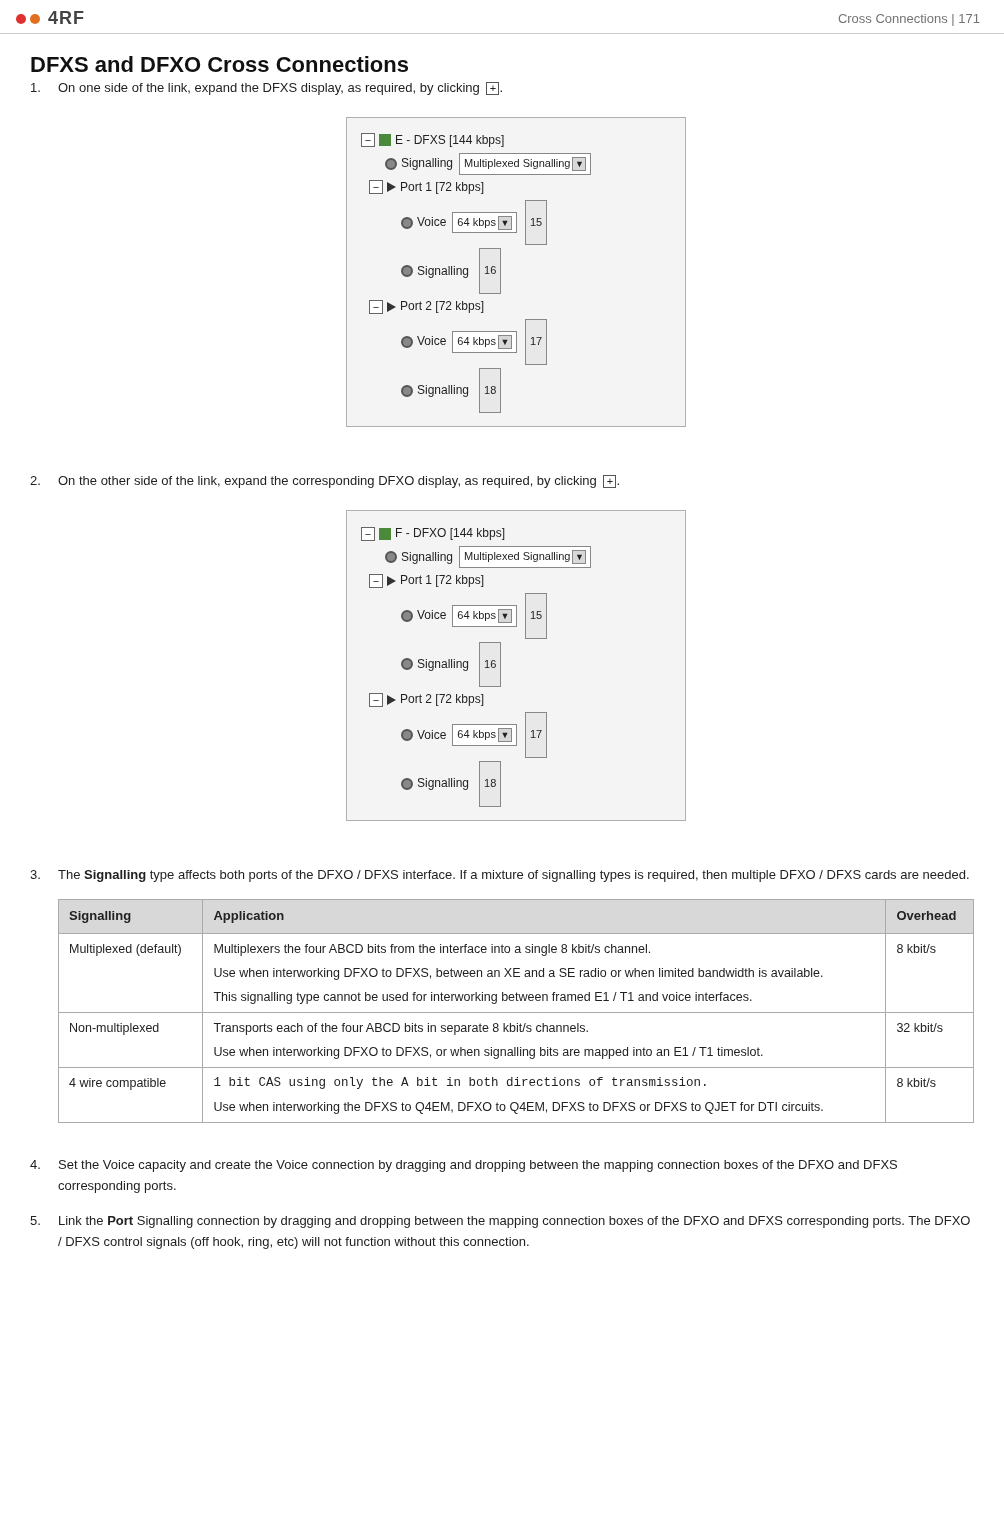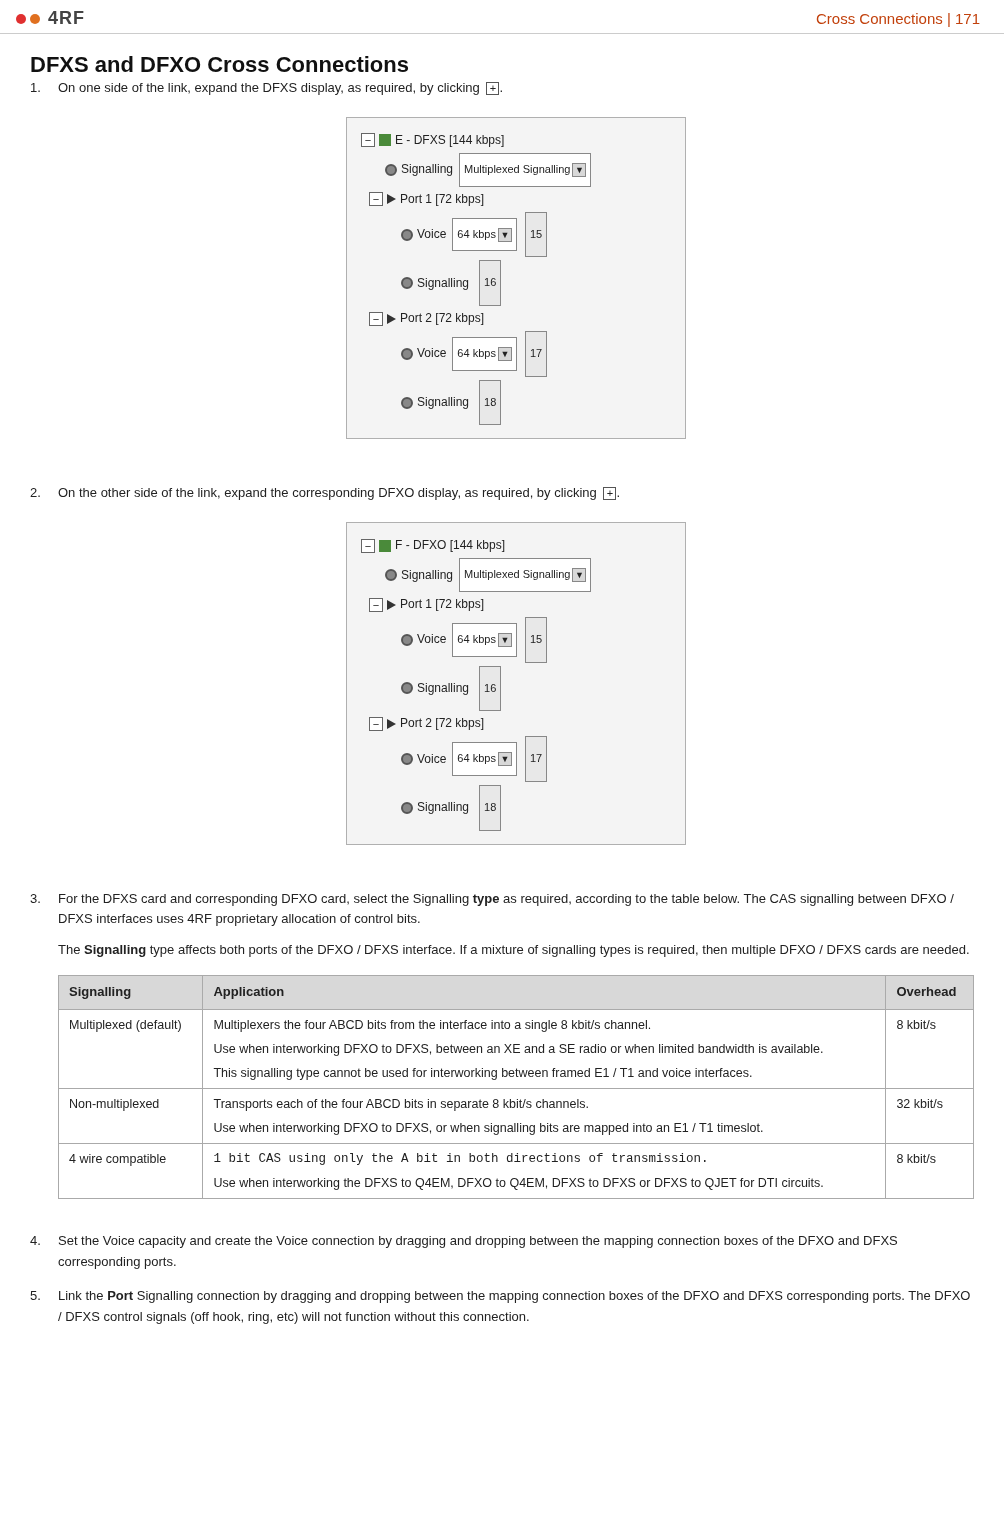--- a/index.html
+++ b/index.html
@@ -41,22 +41,22 @@
       border-radius: 50%;
       display: inline-block;
     }
     .logo-text {
       font-size: 18px;
       font-weight: bold;
       color: #444;
       letter-spacing: 1px;
     }
     .header-right {
-      font-size: 15px;
-      color: #c2410c;
+      font-size: 13px;
+      color: #737373;
     }
     .content {
       padding: 18px 30px 24px 30px;
     }
     h1 {
       font-size: 22px;
       font-weight: bold;
       margin-bottom: 0;
       color: #111;
     }
@@ -98,21 +98,21 @@
       background: #4a8a3a;
       margin-right: 4px;
       flex-shrink: 0;
     }
     .tree-label { margin-right: 6px; }
     .dropdown-inline {
       display: inline-flex;
       align-items: center;
       border: 1px solid #888;
       background: #fff;
-      padding: 7px 4px;
+      padding: 1px 4px;
       font-size: 11px;
       margin-right: 4px;
     }
     .dropdown-arrow {
       display: inline-block;
       width: 14px; height: 14px;
       border: 1px solid #888;
       background: #d8d8d8;
       text-align: center;
       line-height: 12px;
@@ -357,23 +357,20 @@
             <span class="badge">18</span>
           </div>
         </div>
       </div>
     </div>
   </div>
 
   <div class="ol-item">
     <span class="ol-num">3.</span>
     <div class="ol-content">
-      <p class="step-para">
-        For the DFXS card and corresponding DFXO card, select the Signalling <span class="bold">type</span> as required, according to the table below. The CAS signalling between DFXO / DFXS interfaces uses 4RF proprietary allocation of control bits.
-      </p>
       <p class="step-para">
         The <span class="bold">Signalling</span> type affects both ports of the DFXO / DFXS interface. If a mixture of signalling types is required, then multiple DFXO / DFXS cards are needed.
       </p>
 
       <table class="table-wrap">
         <thead>
           <tr>
             <th>Signalling</th>
             <th>Application</th>
             <th>Overhead</th>

